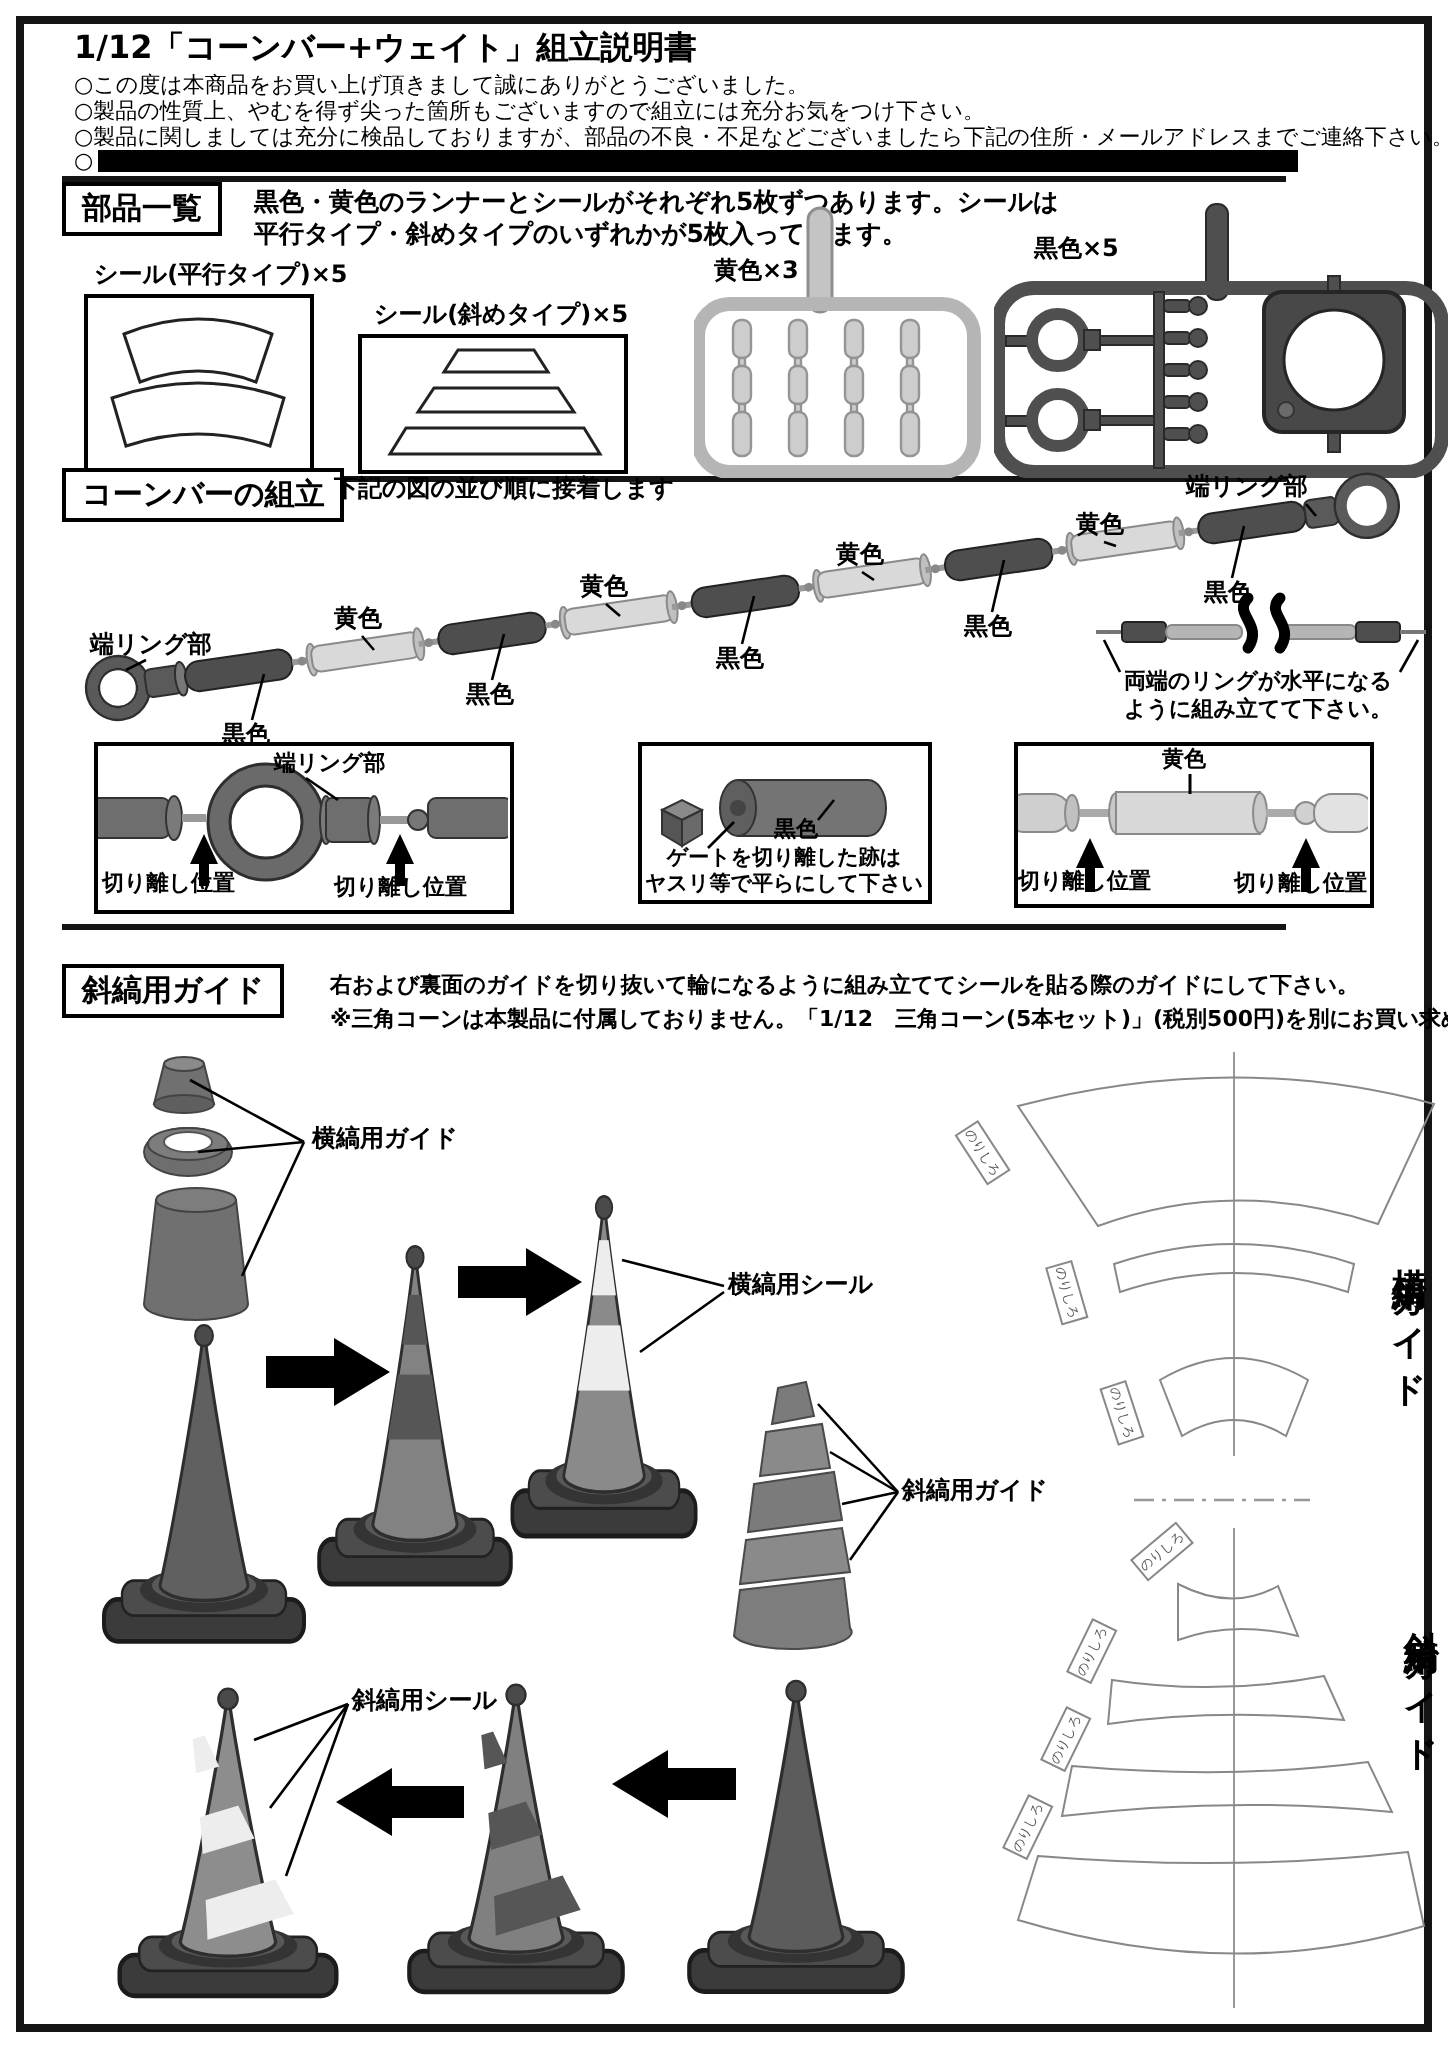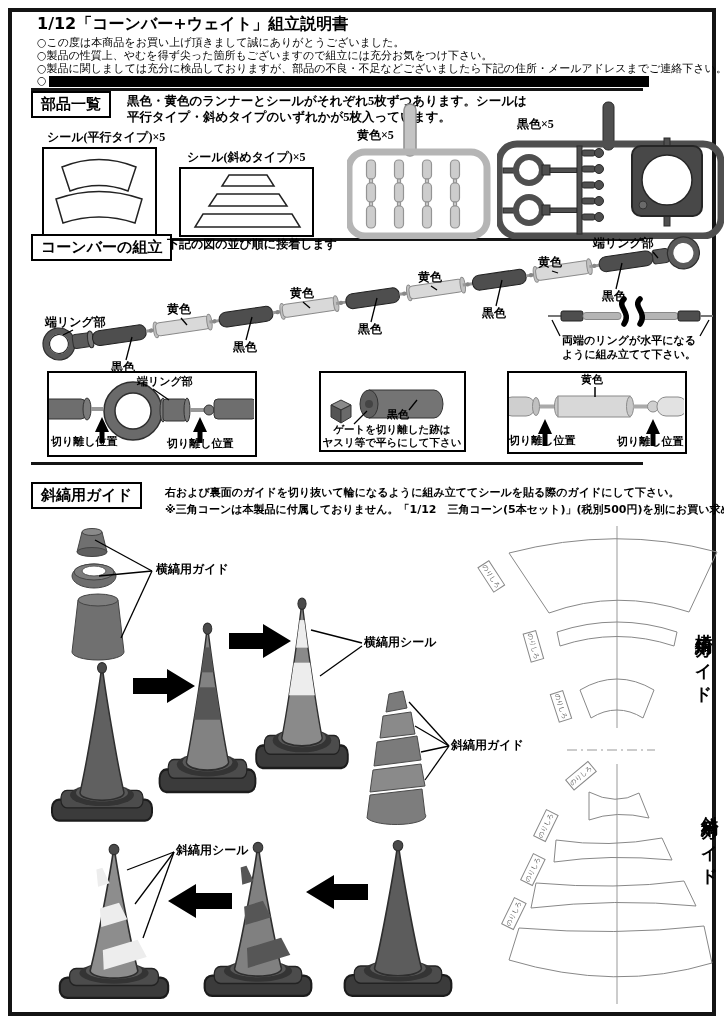--- a/index.html
+++ b/index.html
@@ -1,21 +1,21 @@
 <!DOCTYPE html>
 <html><head>
 <meta charset="utf-8">
 <style>
   html,body{margin:0;padding:0;background:#e8e8e8;}
   #page{position:relative;width:724px;height:1024px;background:#fff;overflow:hidden;
         font-family:"DejaVu Sans","Liberation Sans",sans-serif;color:#000;}
   #frame{position:absolute;left:8px;top:8px;width:708px;height:1008px;border:4px solid #141414;box-sizing:border-box;}
   .sec{position:absolute;left:0;width:612px;box-sizing:border-box;margin-left:19px;}
   #sec-header{top:0;height:79px;border-bottom:3px solid #141414;}
-  #sec-parts{top:79px;height:150px;border-bottom:3px solid #141414;font-family:Liberation Serif, serif;}
+  #sec-parts{top:79px;height:150px;border-bottom:3px solid #141414;}
   #sec-assembly{top:220px;height:233px;border-bottom:3px solid #141414;}
   #sec-stickers{top:468px;height:532px;}
   .abs{position:absolute;}
   .lbl{position:absolute;font-weight:bold;font-size:12px;line-height:1.15;white-space:nowrap;}
   .lbl-11{font-size:11px;}
   .lbl-10{font-size:10.5px;}
   .secbox{position:absolute;border:2.5px solid #000;background:#fff;font-weight:bold;
           font-size:15px;padding:3px 8px;white-space:nowrap;line-height:1.1;}
   .title{position:absolute;left:6px;top:2px;font-size:16px;font-weight:bold;}
   .note{position:absolute;left:6px;font-size:11px;font-weight:normal;white-space:nowrap;}
@@ -73,21 +73,21 @@
 
     <div class="lbl" style="left:156px;top:60px">シール(斜めタイプ)×5</div>
     <div class="dbox" style="left:148px;top:76px;width:135px;height:70px">
       <svg width="130" height="65" viewBox="0 0 130 65">
         <path d="M48,6 L86,6 L93,17 L41,17 Z" fill="#fff" stroke="#222" stroke-width="1.5"></path>
         <path d="M36,25 L98,25 L106,37 L28,37 Z" fill="#fff" stroke="#222" stroke-width="1.5"></path>
         <path d="M22,45 L111,45 L119,58 L14,58 Z" fill="#fff" stroke="#222" stroke-width="1.5"></path>
       </svg>
     </div>
 
-    <div class="lbl" style="left:326px;top:38px">黄色×5</div>
+    <div class="lbl" style="left:326px;top:38px">黄色×3</div>
     <svg class="abs" style="left:316px;top:9px" width="146" height="139" viewBox="0 0 146 139">
       <rect x="57" y="4" width="12" height="52" rx="6" fill="#c4c4c4" stroke="#8f8f8f" stroke-width="1.5"></rect>
       <rect x="2" y="52" width="138" height="84" rx="16" fill="none" stroke="#b5b5b5" stroke-width="7"></rect>
       <g fill="#cdcdcd" stroke="#949494" stroke-width="1.2">
         <g>
               <rect x="19.5" y="60" width="9" height="19" rx="4"></rect>
               <rect x="22.5" y="79" width="3" height="4"></rect>
               <rect x="19.5" y="83" width="9" height="19" rx="4"></rect>
               <rect x="22.5" y="102" width="3" height="4"></rect>
               <rect x="19.5" y="106" width="9" height="22" rx="4"></rect>

